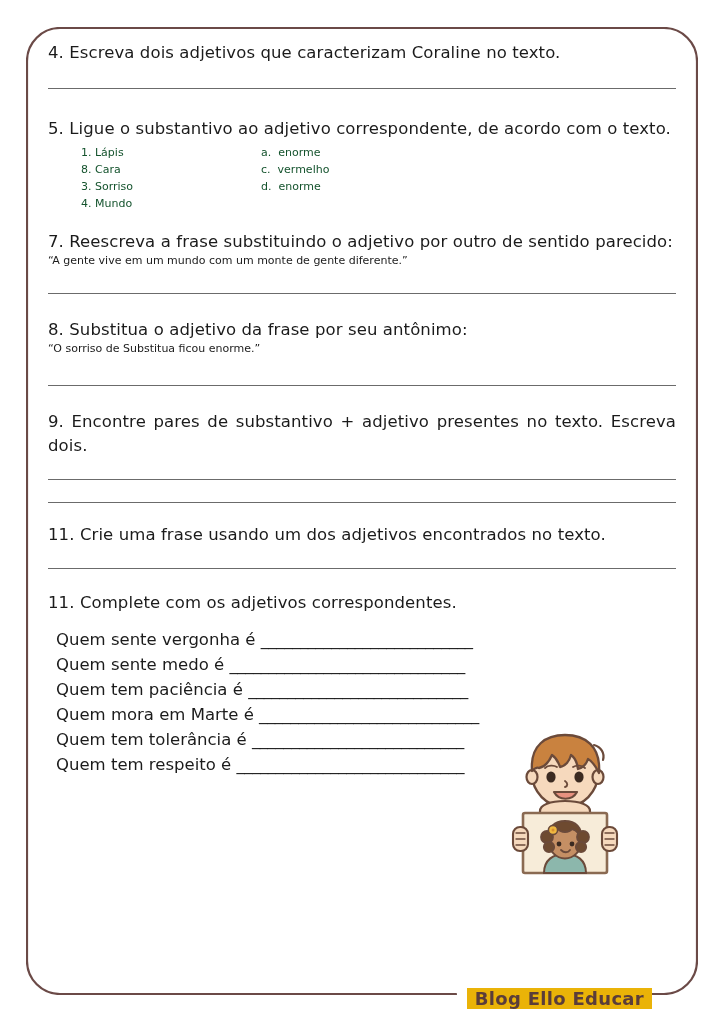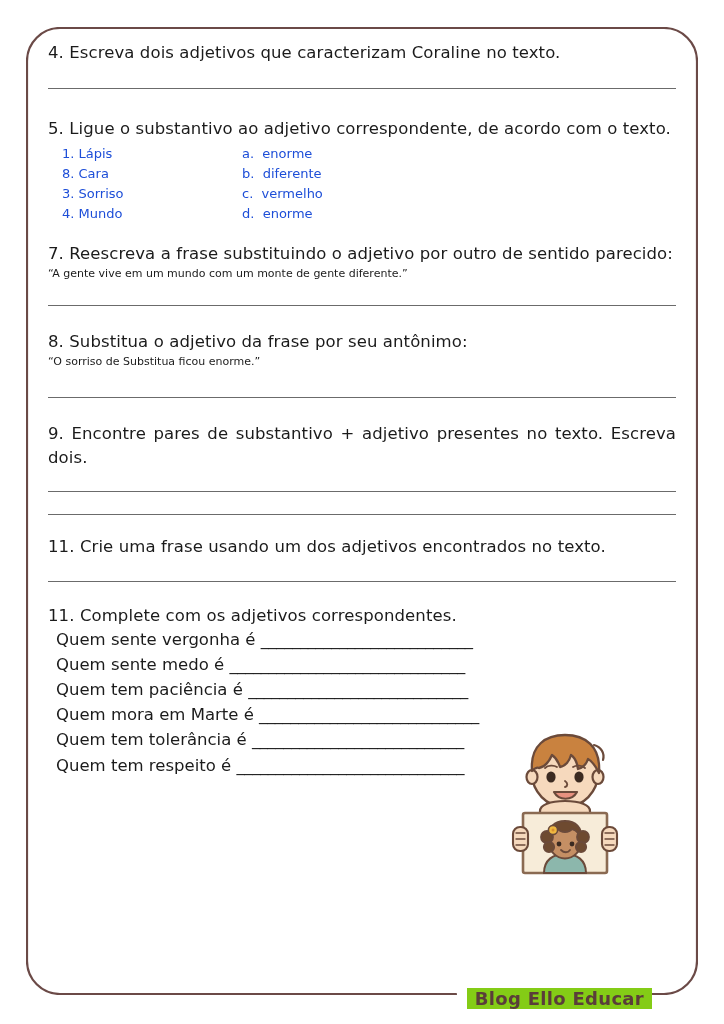--- a/index.html
+++ b/index.html
@@ -77,30 +77,31 @@
     margin-top: 3px;
     padding-left: 14px;
   }
   .match-col {
     display: flex;
     flex-direction: column;
   }
   .match-col.left  { width: 180px; }
   .match-col.right { width: 260px; }
   .match-item {
-    font-size: 13px;
+    font-size: 11px;
     line-height: 1.55;
     white-space: pre;
-    color: #1d4ed8;
+    color: #14532d;
+    margin-left: 19px;
   }
 
   
   .fill-rows {
     padding-left: 8px;
-    margin-top: 0;
+    margin-top: 12px;
   }
   .fill-row {
     font-size: 16.5px;
     line-height: 1.52;
     color: #1b1b1b;
     white-space: nowrap;
   }
   .fill-blank {
     letter-spacing: -0.4px;
   }
@@ -119,21 +120,21 @@
     position: absolute;
     left: 0;
     bottom: -14px;
     width: 672px;
     text-align: right;
     padding-right: 46px;
     box-sizing: border-box;
   }
   #footer-brand span {
     display: inline-block;
-    background: #84cc16;
+    background: #eab308;
     padding: 0 8px;
     font-size: 18px;
     font-weight: bold;
     color: #5a3d3a;
     letter-spacing: 0.3px;
     font-family: "DejaVu Sans", sans-serif;
   }
 </style>
 </head>
 <body>
@@ -155,21 +156,20 @@
     <div class="q justify">5. Ligue o substantivo ao adjetivo correspondente, de acordo com o texto.</div>
     <div class="match-wrap">
       <div class="match-col left">
         <div class="match-item">1. Lápis</div>
         <div class="match-item">8. Cara</div>
         <div class="match-item">3. Sorriso</div>
         <div class="match-item">4. Mundo</div>
       </div>
       <div class="match-col right">
         <div class="match-item">a.  enorme</div>
-        <div class="match-item">b.  diferente</div>
         <div class="match-item">c.  vermelho</div>
         <div class="match-item">d.  enorme</div>
       </div>
     </div>
 
     <div class="sp-18"></div>
 
     <div class="q justify">7. Reescreva a frase substituindo o adjetivo por outro de sentido parecido:</div>
     <div class="quote">“A gente vive em um mundo com um monte de gente diferente.”</div>
     <div class="sp-24"></div>

